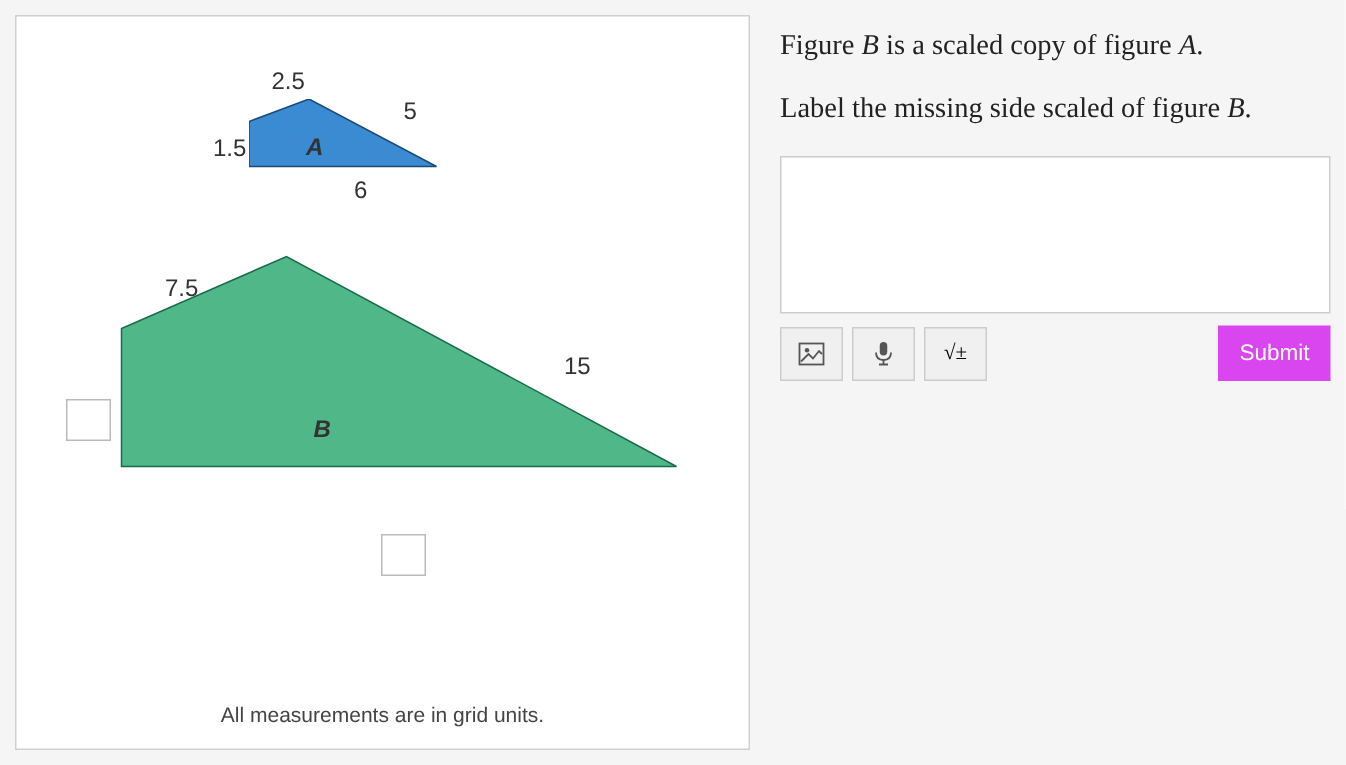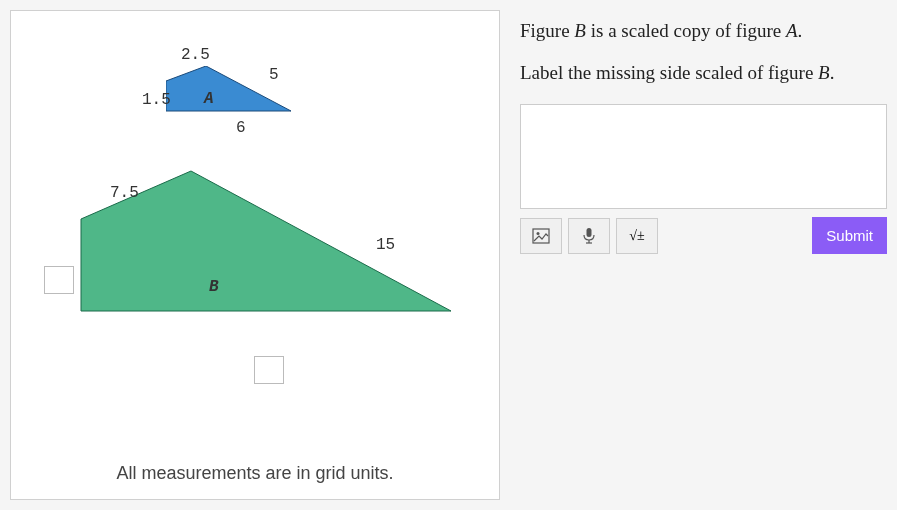--- a/index.html
+++ b/index.html
@@ -31,41 +31,41 @@
     .figure-area {
       position: relative;
       width: 100%;
       height: 420px;
     }
     .shape {
       position: absolute;
     }
     .label {
       position: absolute;
-      font-family: Liberation Mono, monospace;
+      font-family: Liberation Sans, sans-serif;
       font-size: 16px;
       color: #333;
     }
     .shape-label {
       font-style: italic;
       font-weight: bold;
     }
     .input-box {
       position: absolute;
       width: 30px;
       height: 28px;
       border: 1px solid #bbb;
       background: #fff;
     }
     .footer-note {
       position: absolute;
       bottom: 15px;
       width: 100%;
       text-align: center;
-      font-size: 18px;
+      font-size: 14px;
       color: #444;
     }
     .answer-area {
       border: 1px solid #ccc;
       background: #fff;
       height: 105px;
       margin-top: 5px;
       width: 100%;
     }
     .toolbar {
@@ -80,21 +80,21 @@
       border: 1px solid #ccc;
       background: #f0f0f0;
       display: flex;
       align-items: center;
       justify-content: center;
       font-size: 15px;
       cursor: pointer;
     }
     .spacer { flex: 1; }
     .submit-btn {
-      background: #8b5cf6;
+      background: #d946ef;
       color: #fff;
       border: none;
       padding: 10px 14px;
       font-size: 15px;
       cursor: pointer;
       text-align: center;
     }
     .italic { font-style: italic; }
     .math-sqrt {
       font-family: Georgia, serif;

